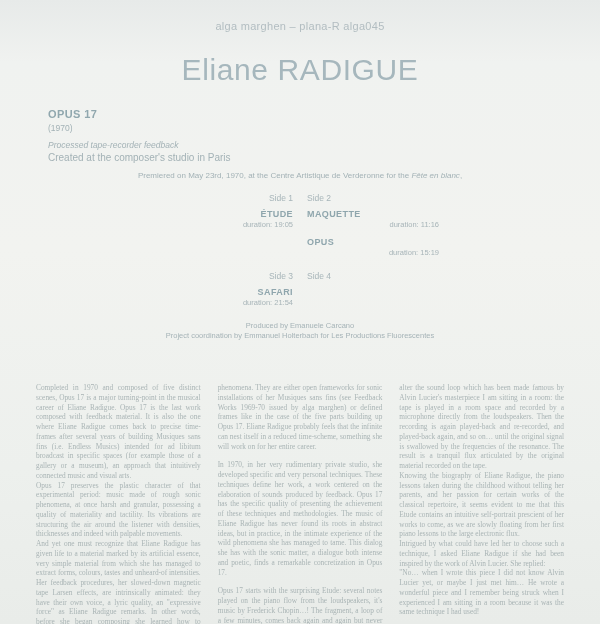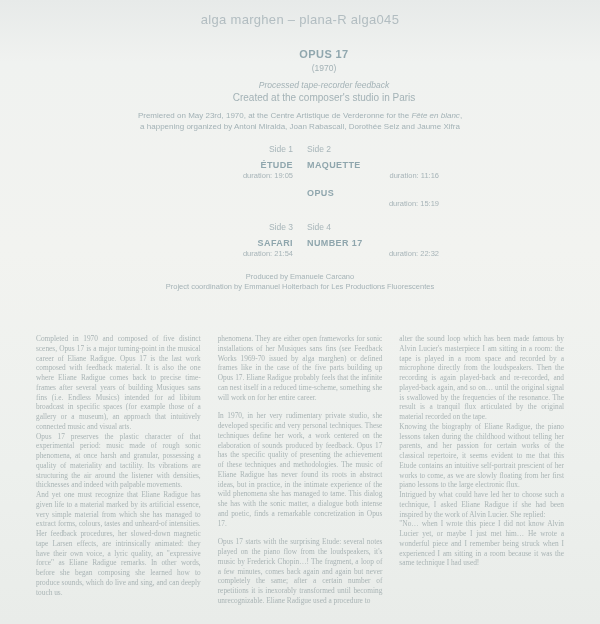--- a/index.html
+++ b/index.html
@@ -7,35 +7,35 @@
   .page {
     width: 600px;
     height: 624px;
     overflow: hidden;
     background: linear-gradient(180deg, #e7eae9 0%, #f0f2f0 10%, #f2f3f0 40%, #edf0ed 75%, #e9ece9 100%);
     font-family: "Liberation Sans", sans-serif;
     color: #a4b2b6;
     -webkit-font-smoothing: antialiased;
   }
   .catalog-line {
-    padding-top: 12px;
+    padding-top: 20px;
     text-align: center;
-    font-size: 13px;
+    font-size: 11px;
     letter-spacing: 0.3px;
     color: #b2bdc1;
   }
   .album-title {
     margin-top: 21px;
     text-align: center;
     font-size: 30px;
     font-weight: 400;
     letter-spacing: 0.6px;
     color: #a6b7bd;
   }
-  .work-block { margin-top: 21px; text-align: center; margin-left: 48px; }
+  .work-block { margin-top: 21px; text-align: left; margin-left: 48px; }
   .work-title { font-size: 11px; font-weight: bold; letter-spacing: 0.4px; color: #90a7ae; }
   .work-year { font-size: 8.5px; margin-top: 3px; color: #a3b2b6; }
   .work-technique { font-size: 8.5px; font-style: italic; margin-top: 7px; color: #a3b2b6; }
   .work-studio { font-size: 10px; margin-top: 2px; color: #a3b2b6; }
   .premiere {
     margin-top: 7px;
     text-align: center;
     font-size: 8px;
     line-height: 11px;
     color: #a3b2b6;
@@ -73,31 +73,31 @@
   .body-col.spaced p + p { margin-top: 9px; }
   .italic { font-style: italic; }
 </style>
 </head>
 <body>
 
 <div class="page">
 
   <div class="catalog-line">alga marghen  –  plana-R alga045</div>
 
+  <div class="album-title">Eliane RADIGUE</div>
 
   <div class="work-block">
     <div class="work-title">OPUS 17</div>
     <div class="work-year">(1970)</div>
     <div class="work-technique">Processed tape-recorder feedback</div>
     <div class="work-studio">Created at the composer's studio in Paris</div>
   </div>
 
   <div class="premiere">
     <div><span>Premiered on May 23rd, 1970, at the Centre Artistique de Verderonne for the </span><span class="italic">Fête en blanc</span><span>,</span></div>
-    <div>a happening organized by Antoni Miralda, Joan Rabascall, Dorothée Selz and Jaume Xifra</div>
   </div>
 
   <div class="tracklist">
 
     <div class="side-pair">
       <div class="side-col left">
         <div class="side-label">Side 1</div>
         <div class="track">
           <div class="track-title">ÉTUDE</div>
           <div class="track-duration">duration: 19:05</div>
@@ -119,24 +119,20 @@
     <div class="side-pair">
       <div class="side-col left">
         <div class="side-label">Side 3</div>
         <div class="track">
           <div class="track-title">SAFARI</div>
           <div class="track-duration">duration: 21:54</div>
         </div>
       </div>
       <div class="side-col right">
         <div class="side-label">Side 4</div>
-        <div class="track">
-          <div class="track-title">NUMBER 17</div>
-          <div class="track-duration">duration: 22:32</div>
-        </div>
       </div>
     </div>
 
   </div>
 
   <div class="credits">
     <div>Produced by Emanuele Carcano</div>
     <div>Project coordination by Emmanuel Holterbach for Les Productions Fluorescentes</div>
   </div>
 

